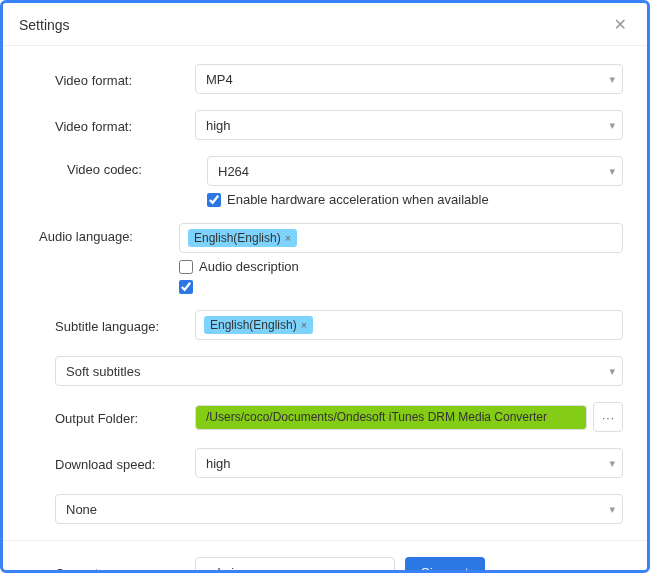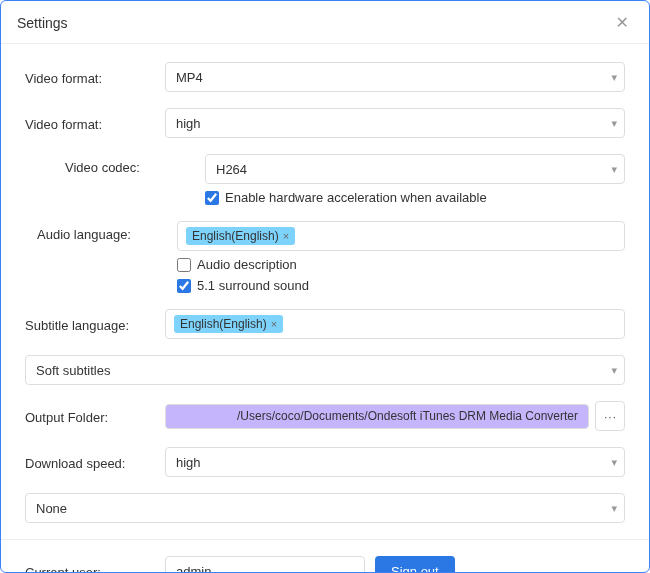--- a/index.html
+++ b/index.html
@@ -9,21 +9,21 @@
       color: #333;
       background: #fff;
       width: 650px;
       height: 573px;
       overflow: hidden;
     }
     .window {
       width: 650px;
       height: 573px;
       background: #fff;
-      border: 1px solid #3b82f6;
+      border: 3px solid #3b82f6;
       border-radius: 6px;
       display: flex;
       flex-direction: column;
     }
     .titlebar {
       display: flex;
       align-items: center;
       justify-content: space-between;
       padding: 12px 16px 10px 16px;
       border-bottom: 1px solid #eee;
@@ -49,20 +49,21 @@
       padding: 10px 0;
     }
     .row {
       display: flex;
       align-items: flex-start;
       padding: 8px 24px;
       min-height: 36px;
     }
     .row.aligned {
       align-items: center;
+      margin-left: 28px;
     }
     .label {
       width: 140px;
       flex-shrink: 0;
       font-size: 13px;
       color: #333;
       font-weight: 500;
       padding-top: 2px;
     }
     .field-area {
@@ -142,26 +143,25 @@
       display: flex;
       align-items: center;
       gap: 6px;
       width: 100%;
     }
     .output-folder-input {
       flex: 1;
       height: 25px;
       border: 1px solid #ddd;
       border-radius: 4px;
-      background: #c4b5fd;
+      background: #84cc16;
       padding: 0 10px;
       font-size: 12px;
       color: #333;
       outline: none;
-      text-align: right;
     }
     .ellipsis-btn {
       width: 30px;
       height: 30px;
       border: 1px solid #ddd;
       border-radius: 4px;
       background: #fff;
       cursor: pointer;
       display: flex;
       align-items: center;
@@ -270,21 +270,20 @@
             <span>English(English)</span>
             <span class="tag-close">×</span>
           </span>
         </div>
         <div class="checkbox-row">
           <input type="checkbox" class="checkbox-input" style="">
           <span>Audio description</span>
         </div>
         <div class="checkbox-row">
           <input type="checkbox" class="checkbox-input" checked="" style="">
-          <span>5.1 surround sound</span>
         </div>
       </div>
     </div>
 
     <div class="row aligned">
       <div class="label">Subtitle language:</div>
       <div class="field-area">
         <div class="tag-input">
           <span class="tag">
             <span>English(English)</span>

